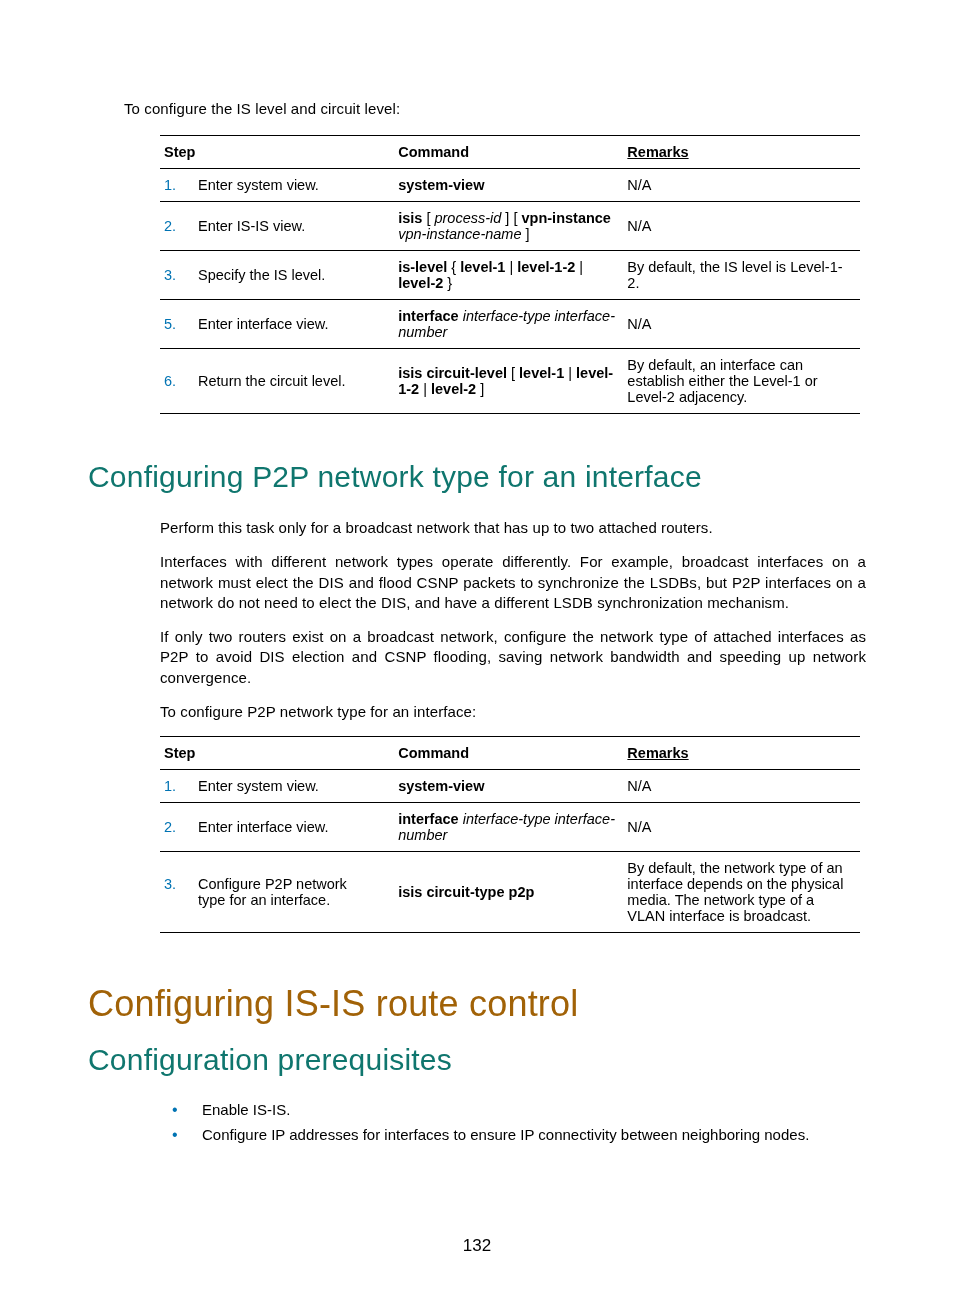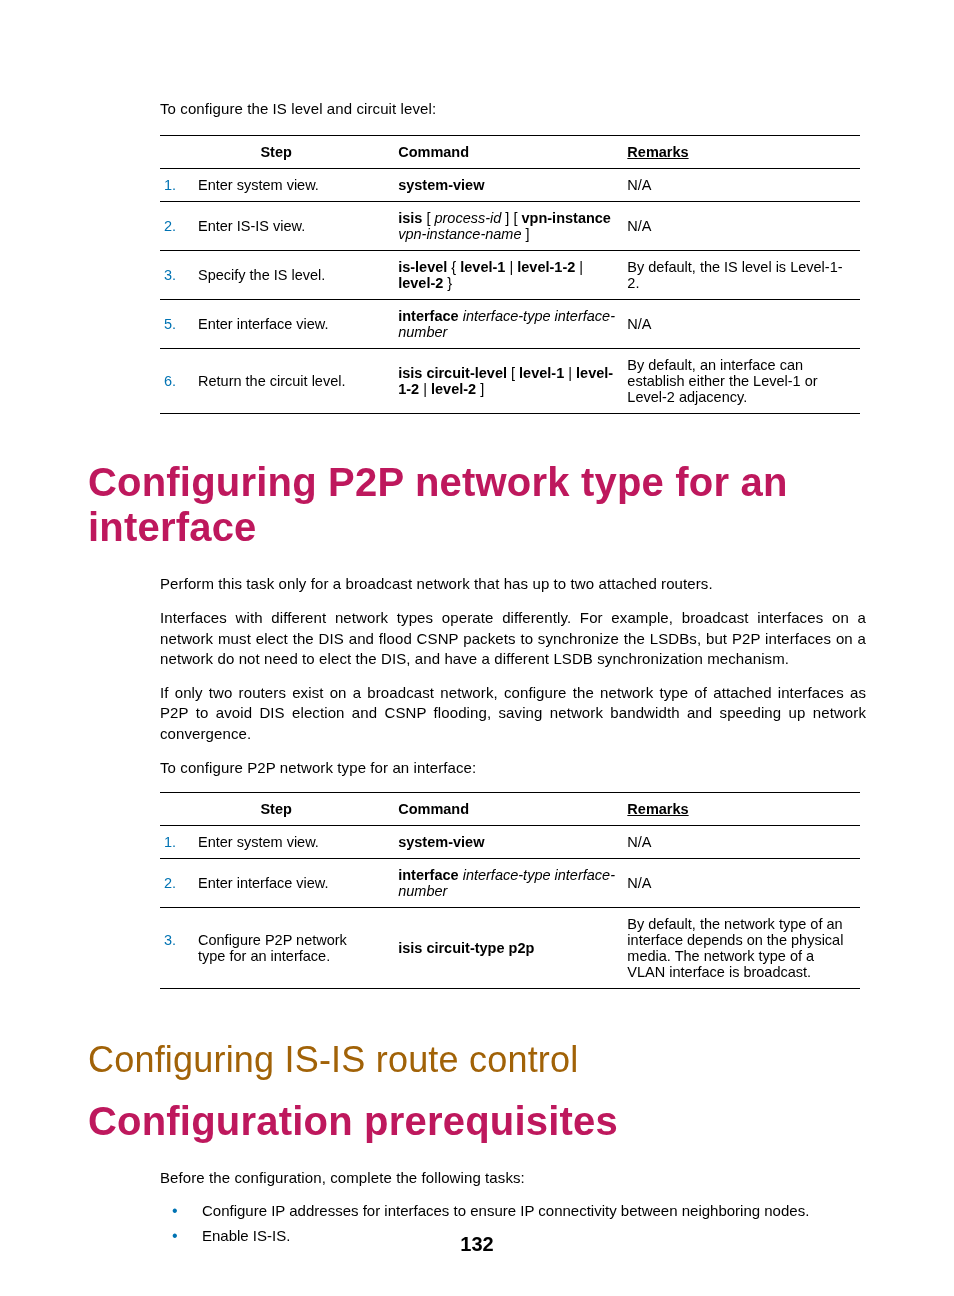--- a/index.html
+++ b/index.html
@@ -14,38 +14,38 @@
     position: relative;
     box-sizing: border-box;
   }
   .page {
     padding: 100px 88px 0 88px;
     box-sizing: border-box;
   }
   .intro-text {
     font-size: 15px;
     font-weight: 300;
-    margin: 0 0 18px 72px;
+    margin: 0 0 18px 36px;
     letter-spacing: 0.1px;
   }
   table.cmd-table {
     width: 700px;
     margin-left: 72px;
     border-collapse: collapse;
     font-size: 14.5px;
     font-weight: 300;
   }
   table.cmd-table th {
     text-align: left;
     font-weight: 600;
     padding: 8px 10px 8px 0;
     border-top: 1.5px solid #000;
     border-bottom: 1.5px solid #000;
   }
-  table.cmd-table th.step-col { width: 228px; padding-left: 4px; text-align: center; }
+  table.cmd-table th.step-col { width: 228px; padding-left: 4px; }
   table.cmd-table th.cmd-col { width: 232px; }
   table.cmd-table th.rem-col { width: 236px; text-decoration: underline; }
   table.cmd-table td {
     padding: 8px 10px 8px 0;
     border-bottom: 1px solid #000;
     vertical-align: middle;
   }
   table.cmd-table tr:last-child td {
     border-bottom: 1.5px solid #000;
   }
@@ -58,23 +58,23 @@
     vertical-align: top;
   }
   .step-desc {
     display: inline-block;
     width: 180px;
     vertical-align: top;
   }
   .cmd-strong { font-weight: 700; }
   .cmd-italic { font-style: italic; }
   h2.section-h2 {
-    color: #be185d;
-    font-size: 40px;
-    font-weight: 700;
+    color: #0f766e;
+    font-size: 30px;
+    font-weight: 400;
     margin: 46px 0 24px 0;
     letter-spacing: 0.2px;
   }
   h1.section-h1 {
     color: #a16207;
     font-size: 36px;
     font-weight: 300;
     margin: 50px 0 18px 0;
     letter-spacing: 0.2px;
   }
@@ -105,22 +105,22 @@
     position: absolute;
     left: 12px;
     top: 0;
   }
   .page-number {
     position: absolute;
     bottom: 40px;
     width: 954px;
     left: 0;
     text-align: center;
-    font-size: 20px;
-    font-weight: 700;
+    font-size: 17px;
+    font-weight: 400;
   }
 </style>
 </head>
 <body>
 
 <div class="page">
 
   <p class="intro-text">To configure the IS level and circuit level:</p>
 
   <table class="cmd-table">
@@ -191,22 +191,21 @@
           <td><span class="cmd-strong">isis circuit-type p2p</span></td>
           <td>By default, the network type of an interface depends on the physical media. The network type of a VLAN interface is broadcast.</td>
         </tr>
       </tbody>
   </table>
 
   <h1 class="section-h1">Configuring IS-IS route control</h1>
 
   <h2 class="section-h2" style="margin-top:10px;">Configuration prerequisites</h2>
 
-  <p class="body-p">Before the configuration, complete the following tasks:</p>
 
   <ul class="bullet-list">
+    <li>Enable IS-IS.</li>
     <li>Configure IP addresses for interfaces to ensure IP connectivity between neighboring nodes.</li>
-    <li>Enable IS-IS.</li>
   </ul>
 
 </div>
 
 <div class="page-number">132</div>
 
 </body></html>

